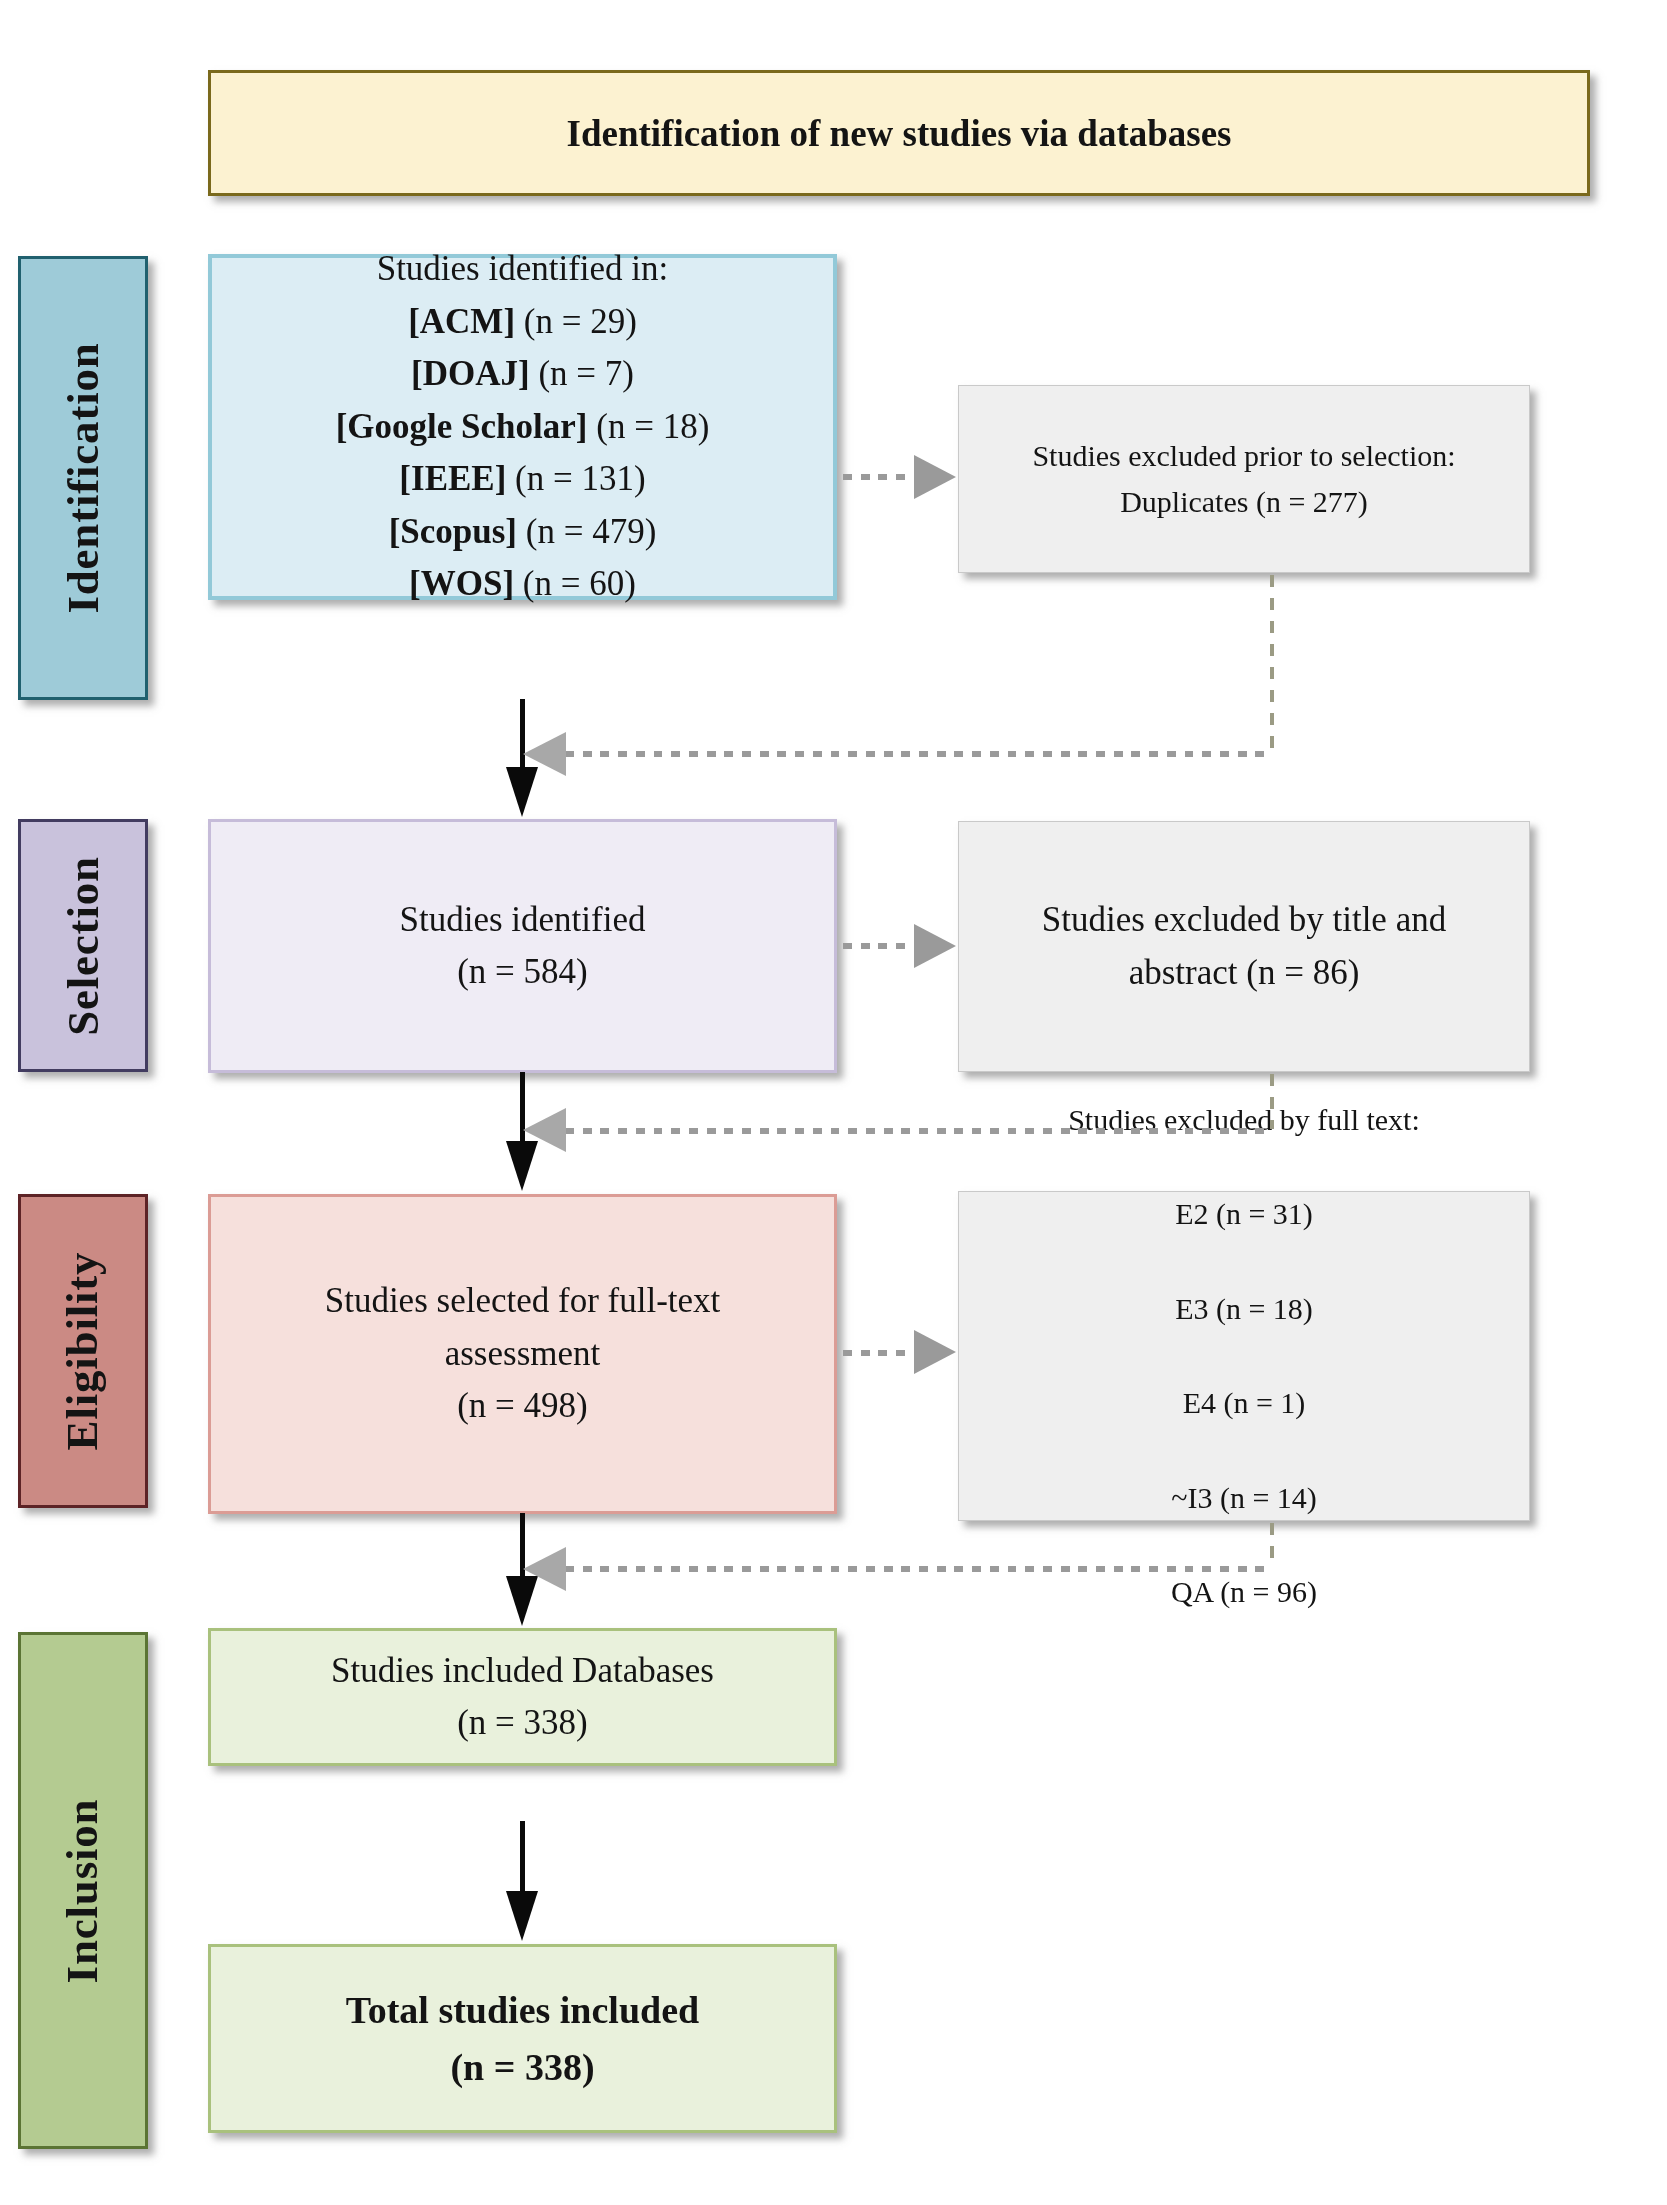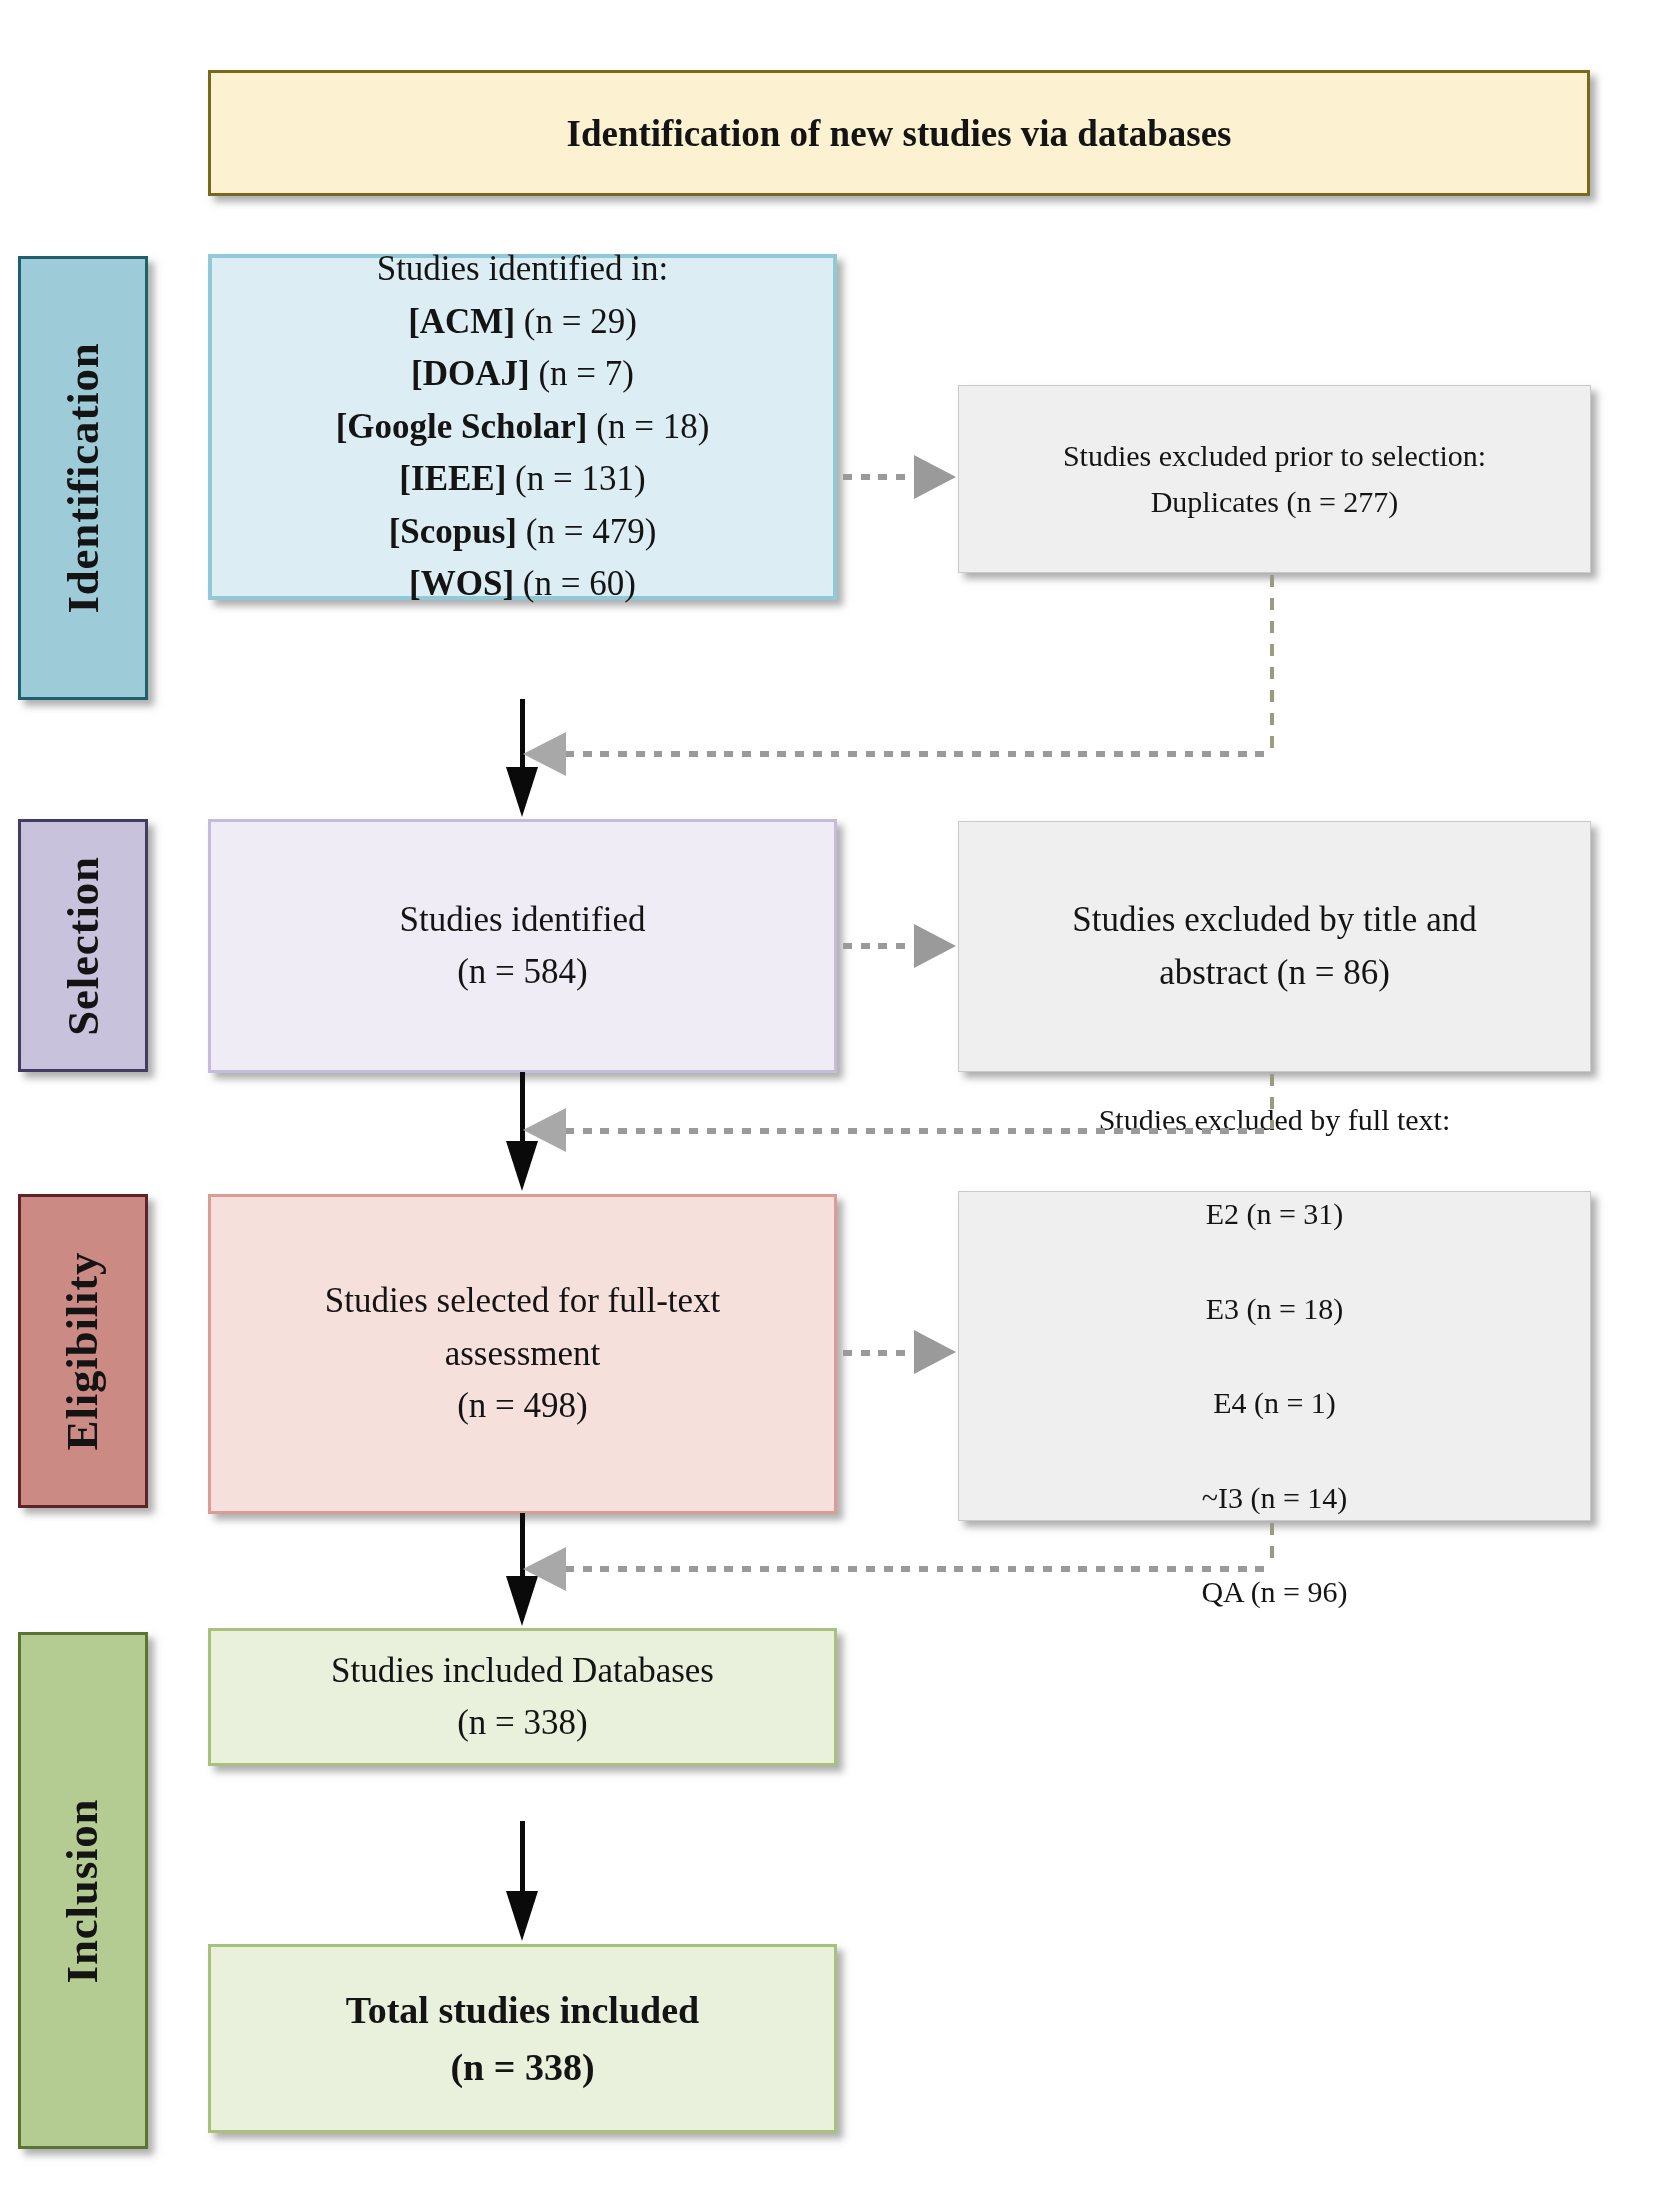--- a/index.html
+++ b/index.html
@@ -28,21 +28,21 @@
     transform:rotate(-90deg);white-space:nowrap;
     font-weight:bold;font-size:45px;letter-spacing:0.8px;
   }
   .flow-box{
     position:absolute;left:208px;width:629px;
     display:flex;flex-direction:column;align-items:center;justify-content:center;
     box-sizing:border-box;text-align:center;
     font-size:35px;line-height:1.5;
   }
   .gray-box{
-    position:absolute;left:958px;width:633px;
+    position:absolute;left:958px;width:572px;
     background:#efefef;border:1.6px solid #c9c9c9;
     display:flex;flex-direction:column;align-items:center;justify-content:center;
     box-sizing:border-box;text-align:center;
   }
   
   .v-arrow-line{position:absolute;width:4.8px;background:#0a0a0a;left:520px;}
   .v-arrow-head{
     position:absolute;left:506px;width:0;height:0;
     border-left:16px solid transparent;border-right:16px solid transparent;
     border-top:50px solid #0a0a0a;

